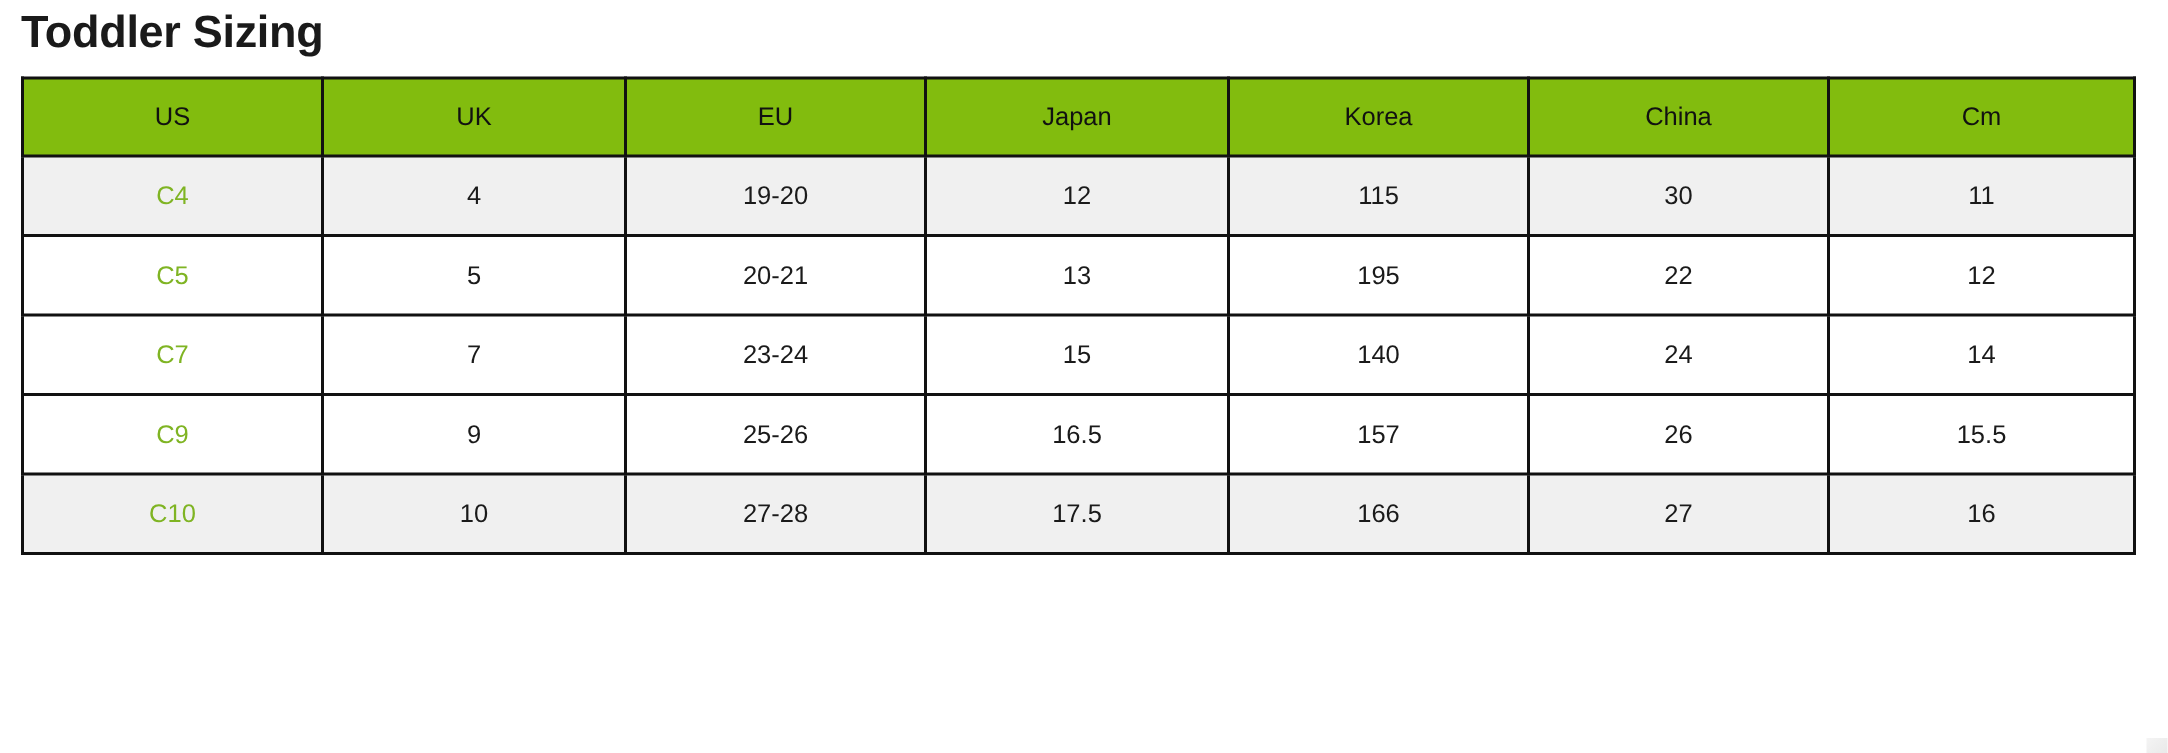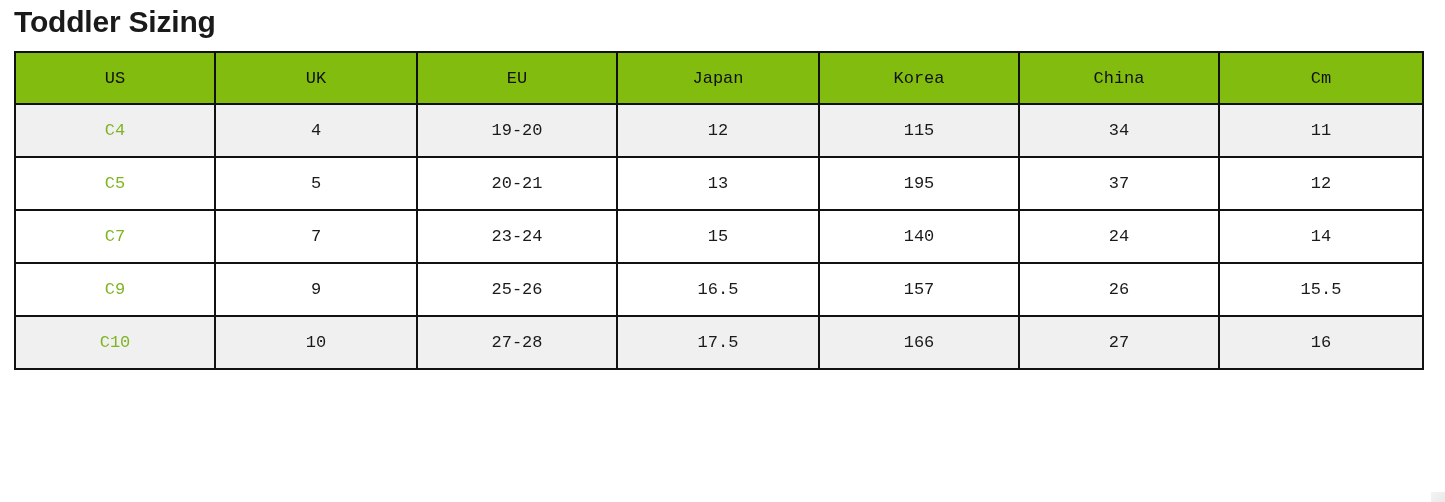--- a/index.html
+++ b/index.html
@@ -33,21 +33,20 @@
     color: #1a1a1a;
     letter-spacing: -0.2px;
     white-space: nowrap;
   }
 
   .table-wrap {
     position: absolute;
     left: 14px;
     top: 51px;
     width: 1208px;
-    font-family: Liberation Mono, monospace;
   }
 
   table.size-table {
     border-collapse: collapse;
     table-layout: fixed;
     width: 1408px;
     border: 2px solid #111111;
   }
 
   table.size-table col.c-us    { width: 200px; }
@@ -128,30 +127,30 @@
           <th>Cm</th>
         </tr>
       </thead>
       <tbody>
         <tr class="alt">
           <td class="us-cell">C4</td>
           <td>4</td>
           <td>19-20</td>
           <td>12</td>
           <td>115</td>
-          <td>34</td>
+          <td>30</td>
           <td>11</td>
         </tr>
         <tr>
           <td class="us-cell">C5</td>
           <td>5</td>
           <td>20-21</td>
           <td>13</td>
           <td>195</td>
-          <td>37</td>
+          <td>22</td>
           <td>12</td>
         </tr>
         <tr>
           <td class="us-cell">C7</td>
           <td>7</td>
           <td>23-24</td>
           <td>15</td>
           <td>140</td>
           <td>24</td>
           <td>14</td>

